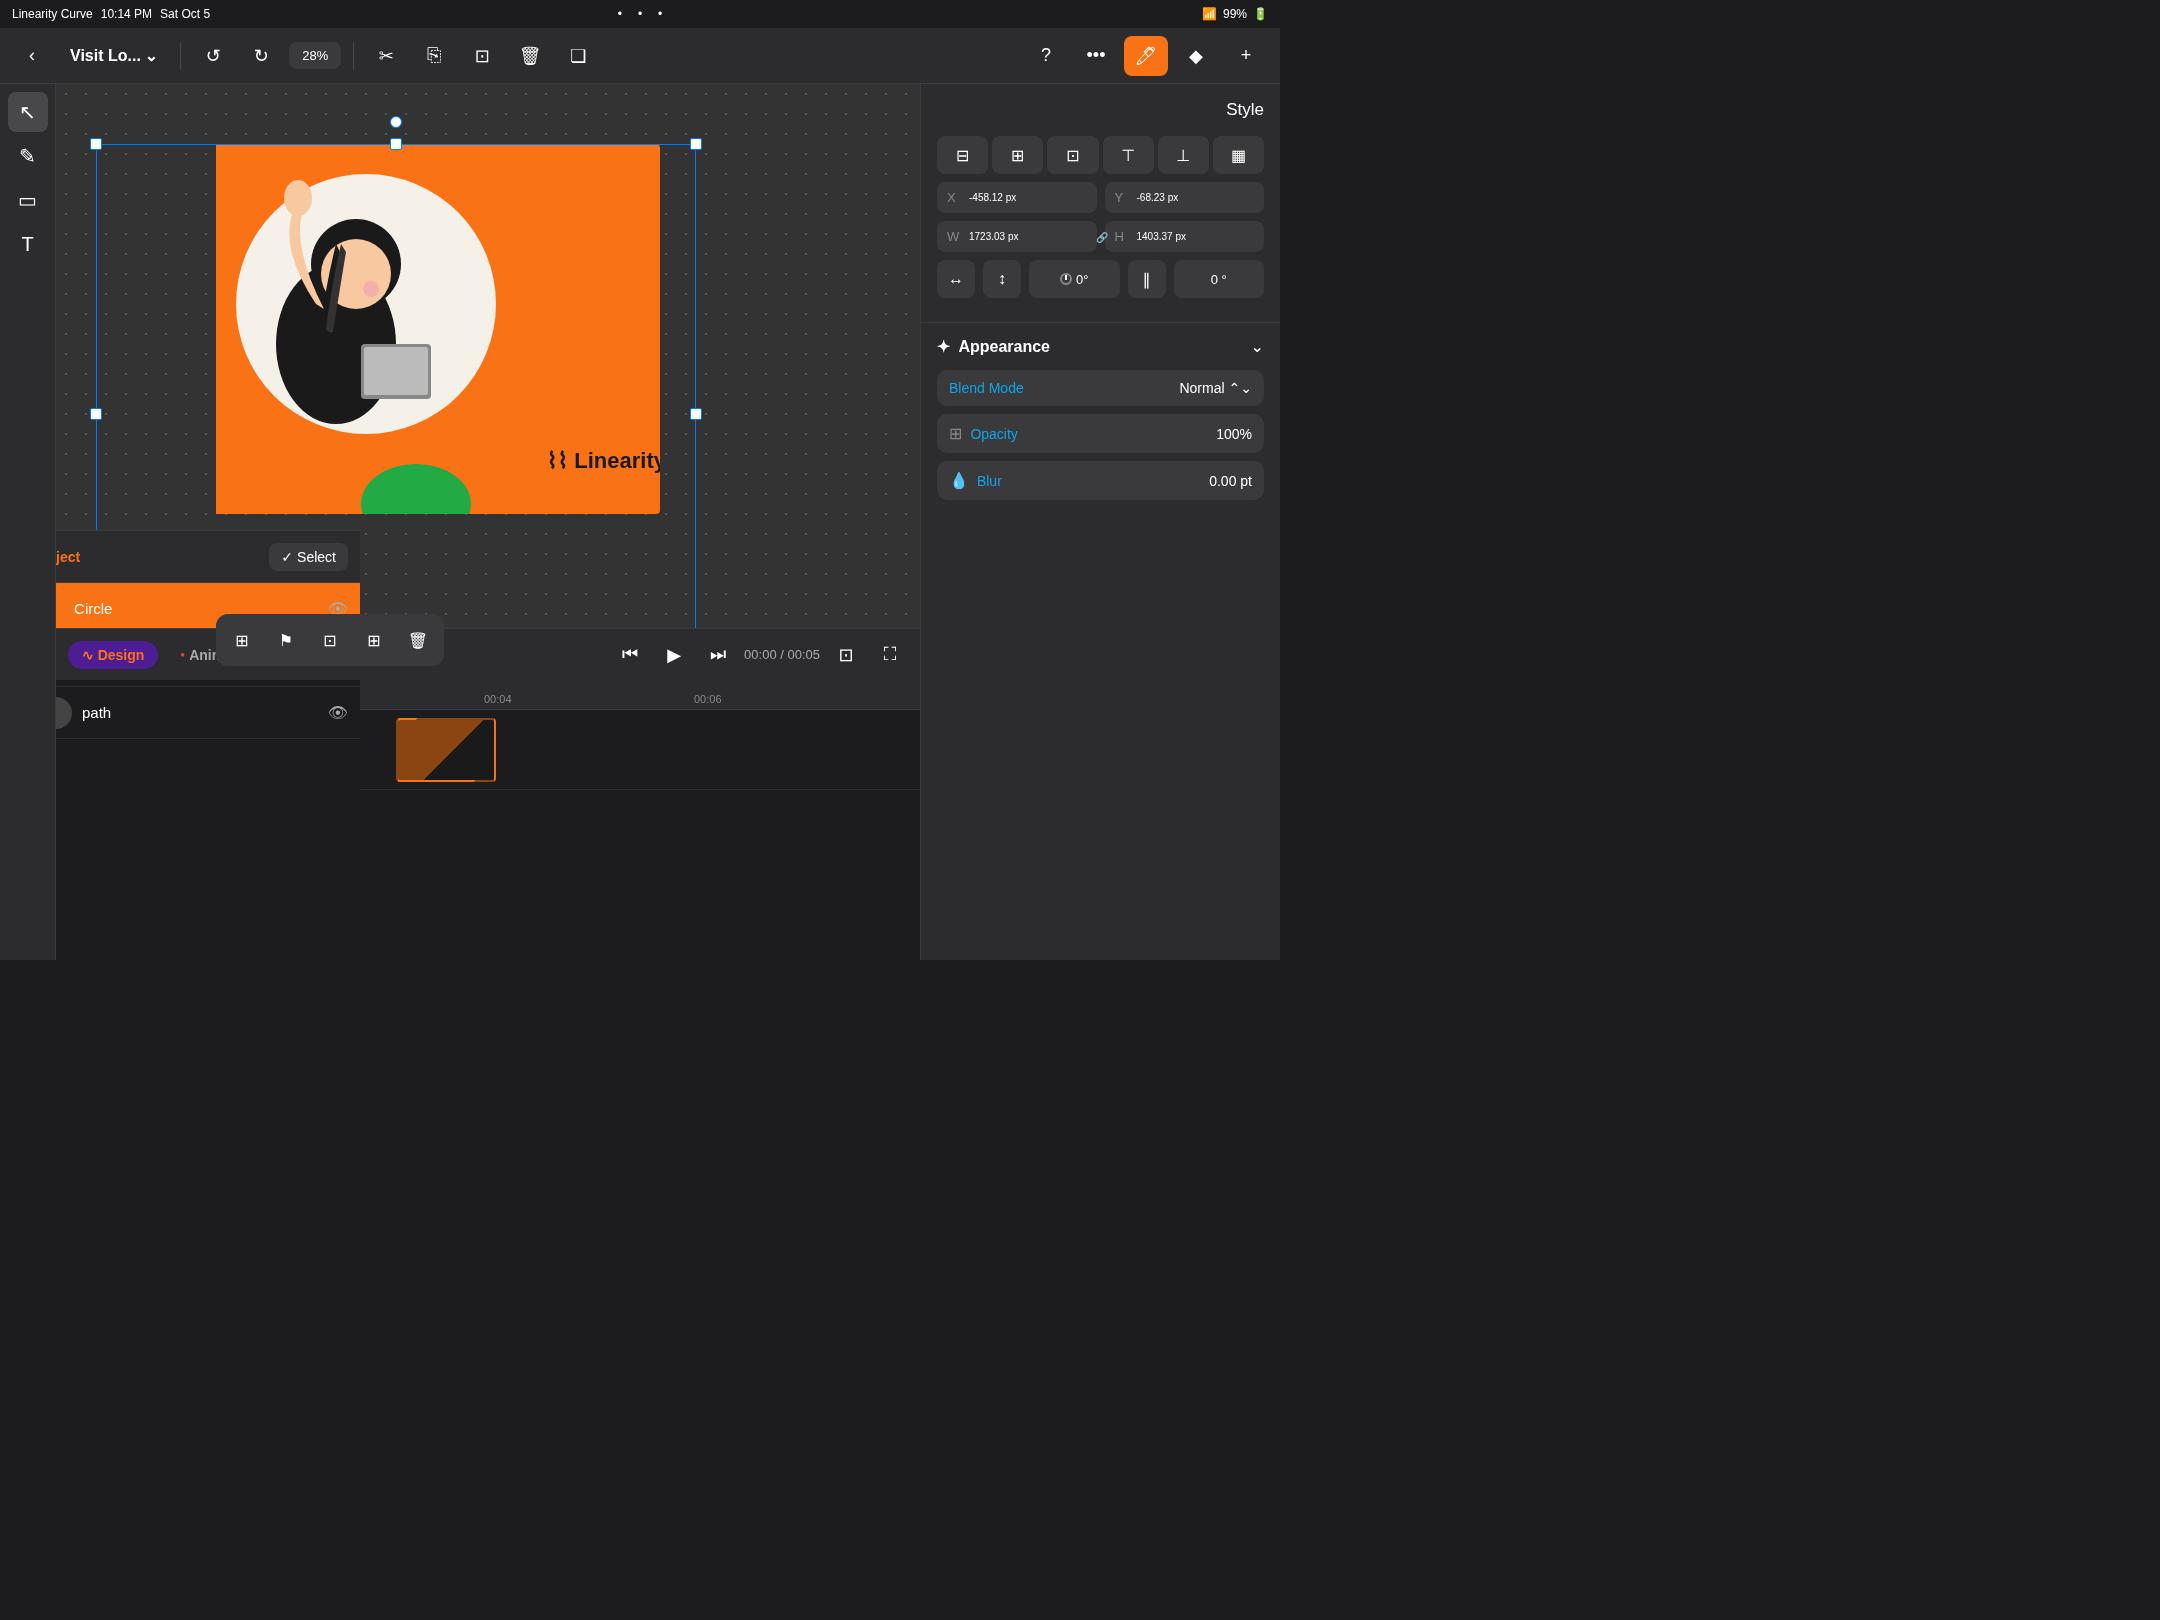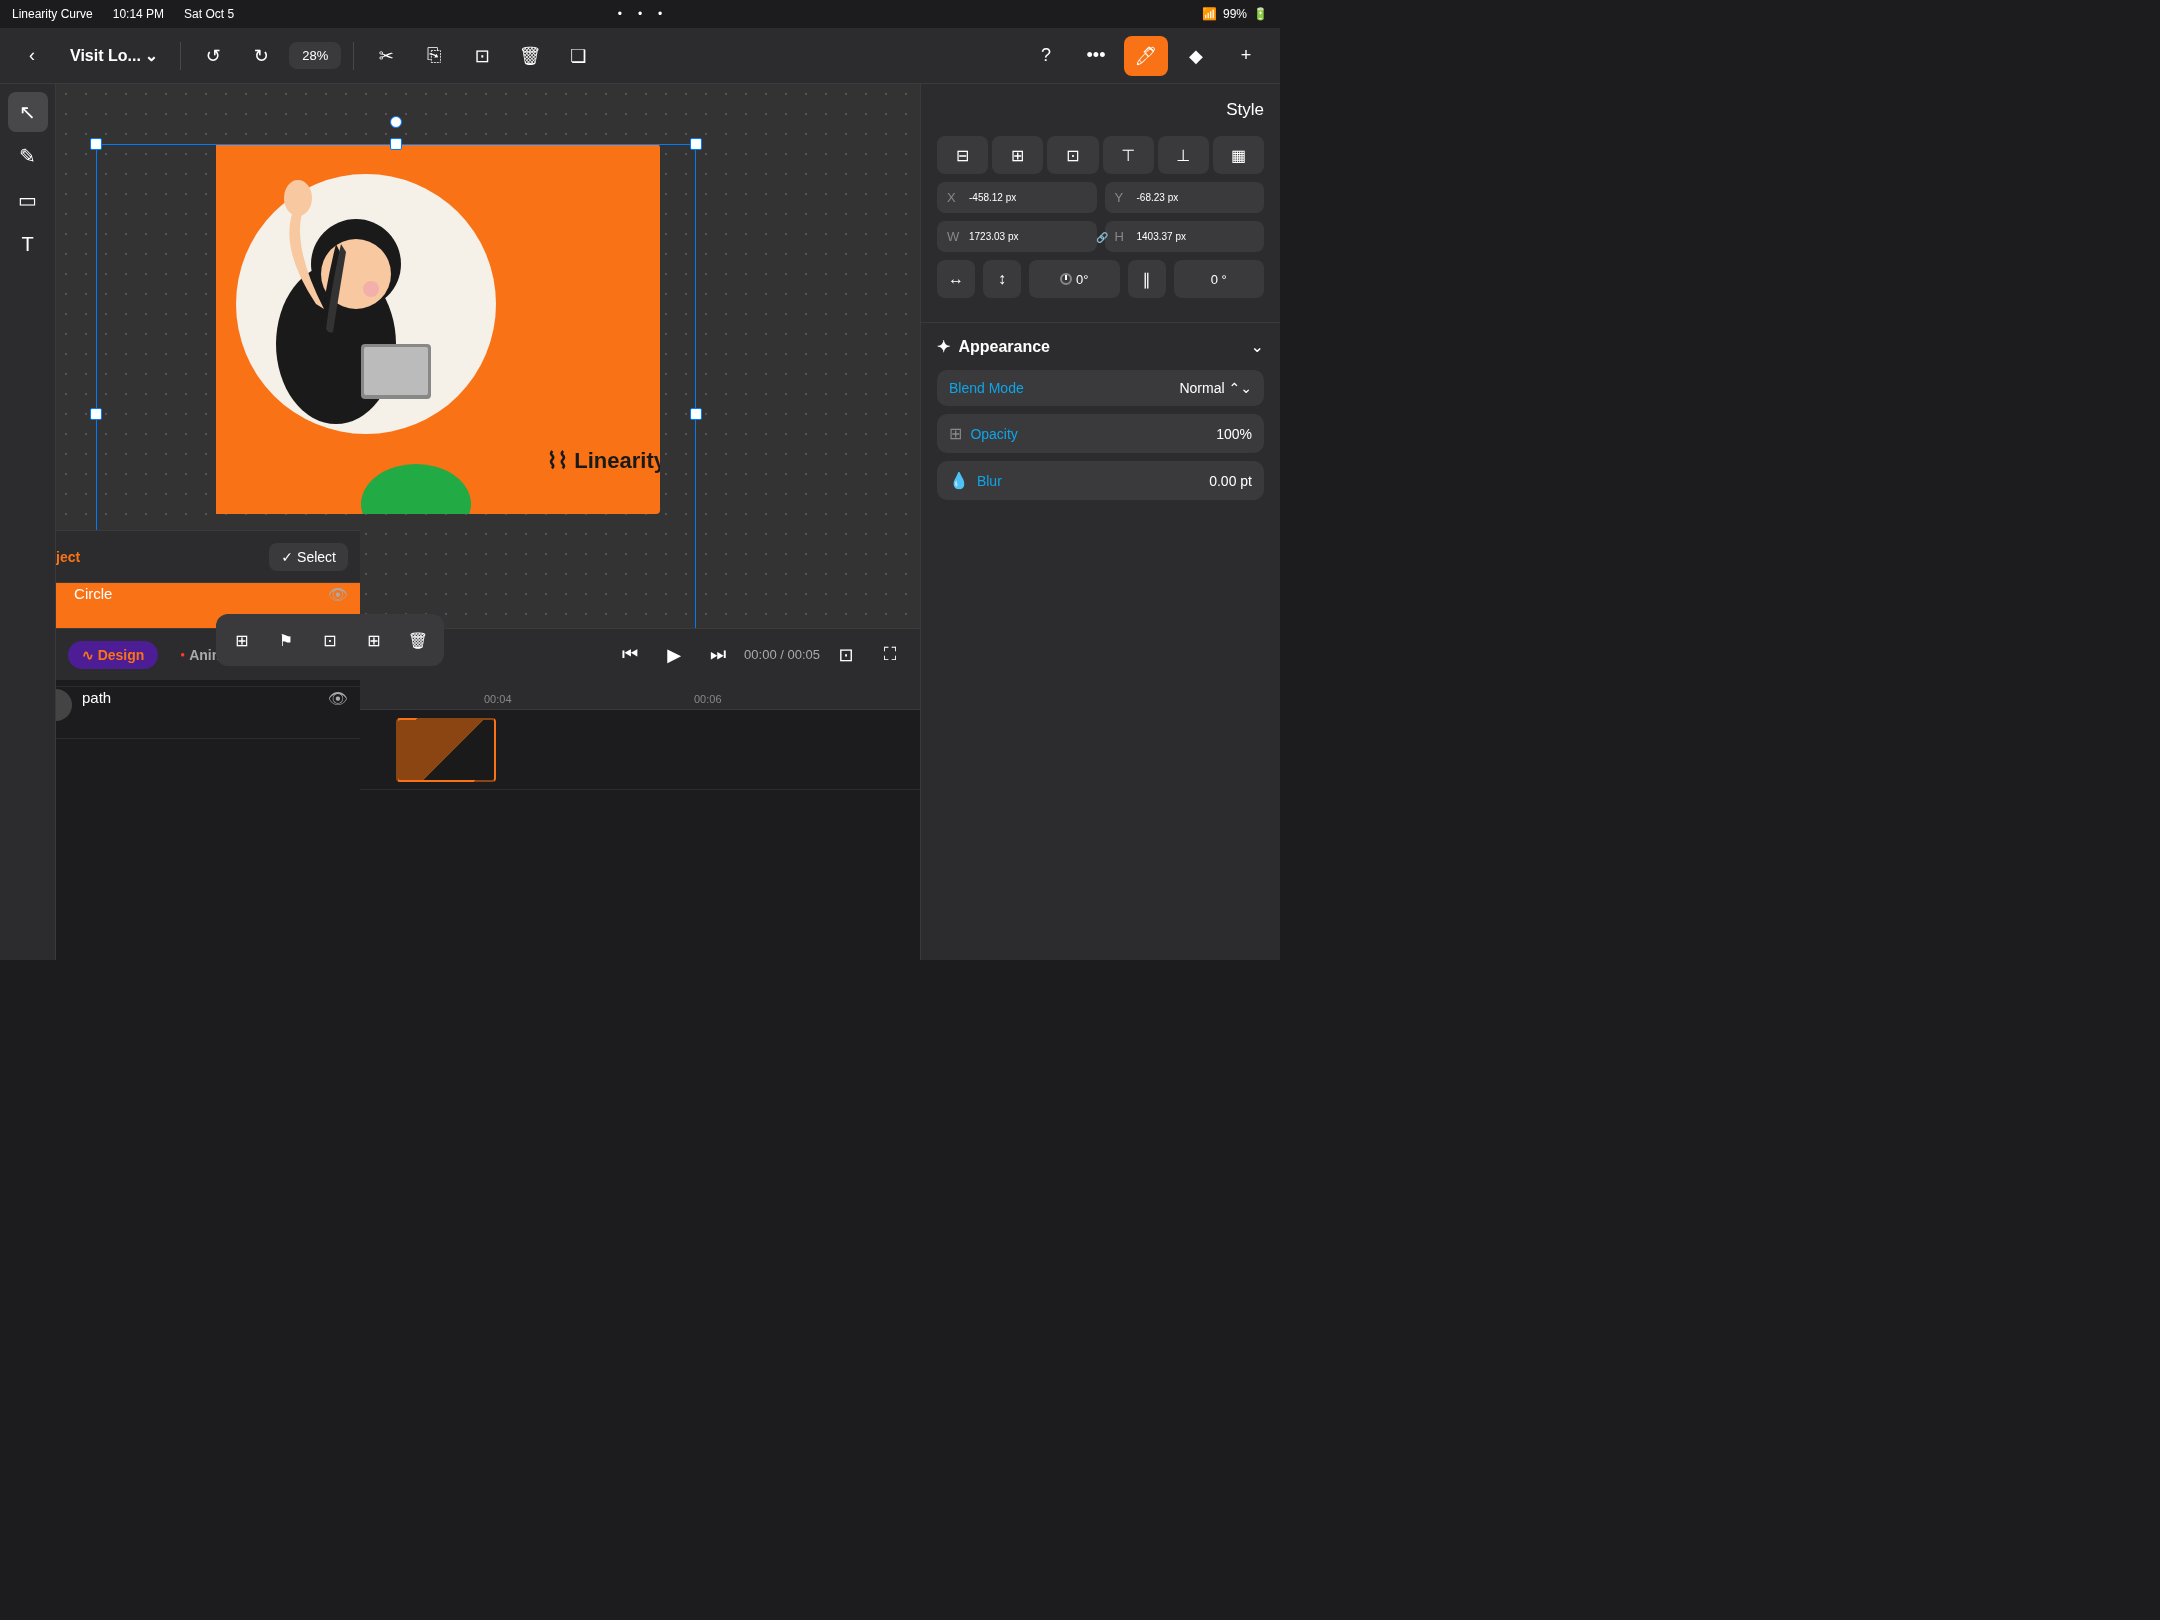--- a/index.html
+++ b/index.html
@@ -19,21 +19,21 @@
       top: 0; left: 0; right: 0;
       height: 28px;
       background: #1c1c1e;
       display: flex;
       align-items: center;
       justify-content: space-between;
       padding: 0 12px;
       font-size: 12px;
       z-index: 100;
     }
-    .status-left { display: flex; align-items: center; gap: 20px; }
+    .status-left { display: flex; align-items: center; gap: 8px; }
     .status-right { display: flex; align-items: center; gap: 6px; }
 
     
     .toolbar {
       position: absolute;
       top: 28px; left: 0; right: 0;
       height: 56px;
       background: #2c2c2e;
       display: flex;
       align-items: center;
@@ -299,21 +299,21 @@
       border: none;
       background: #3a3a3c;
       color: #fff;
       font-size: 14px;
       cursor: pointer;
       display: flex; align-items: center; gap: 4px;
     }
     .layer-item {
       height: 52px;
       display: flex;
-      align-items: flex-start;
+      align-items: center;
       padding: 2px 12px;
       gap: 10px;
       cursor: pointer;
       border-bottom: 1px solid #2c2c2e;
     }
     .layer-item.active { background: #f97316; }
     .layer-chevron { font-size: 12px; color: #aaa; }
     .layer-icon {
       width: 32px; height: 32px;
       border-radius: 6px;

